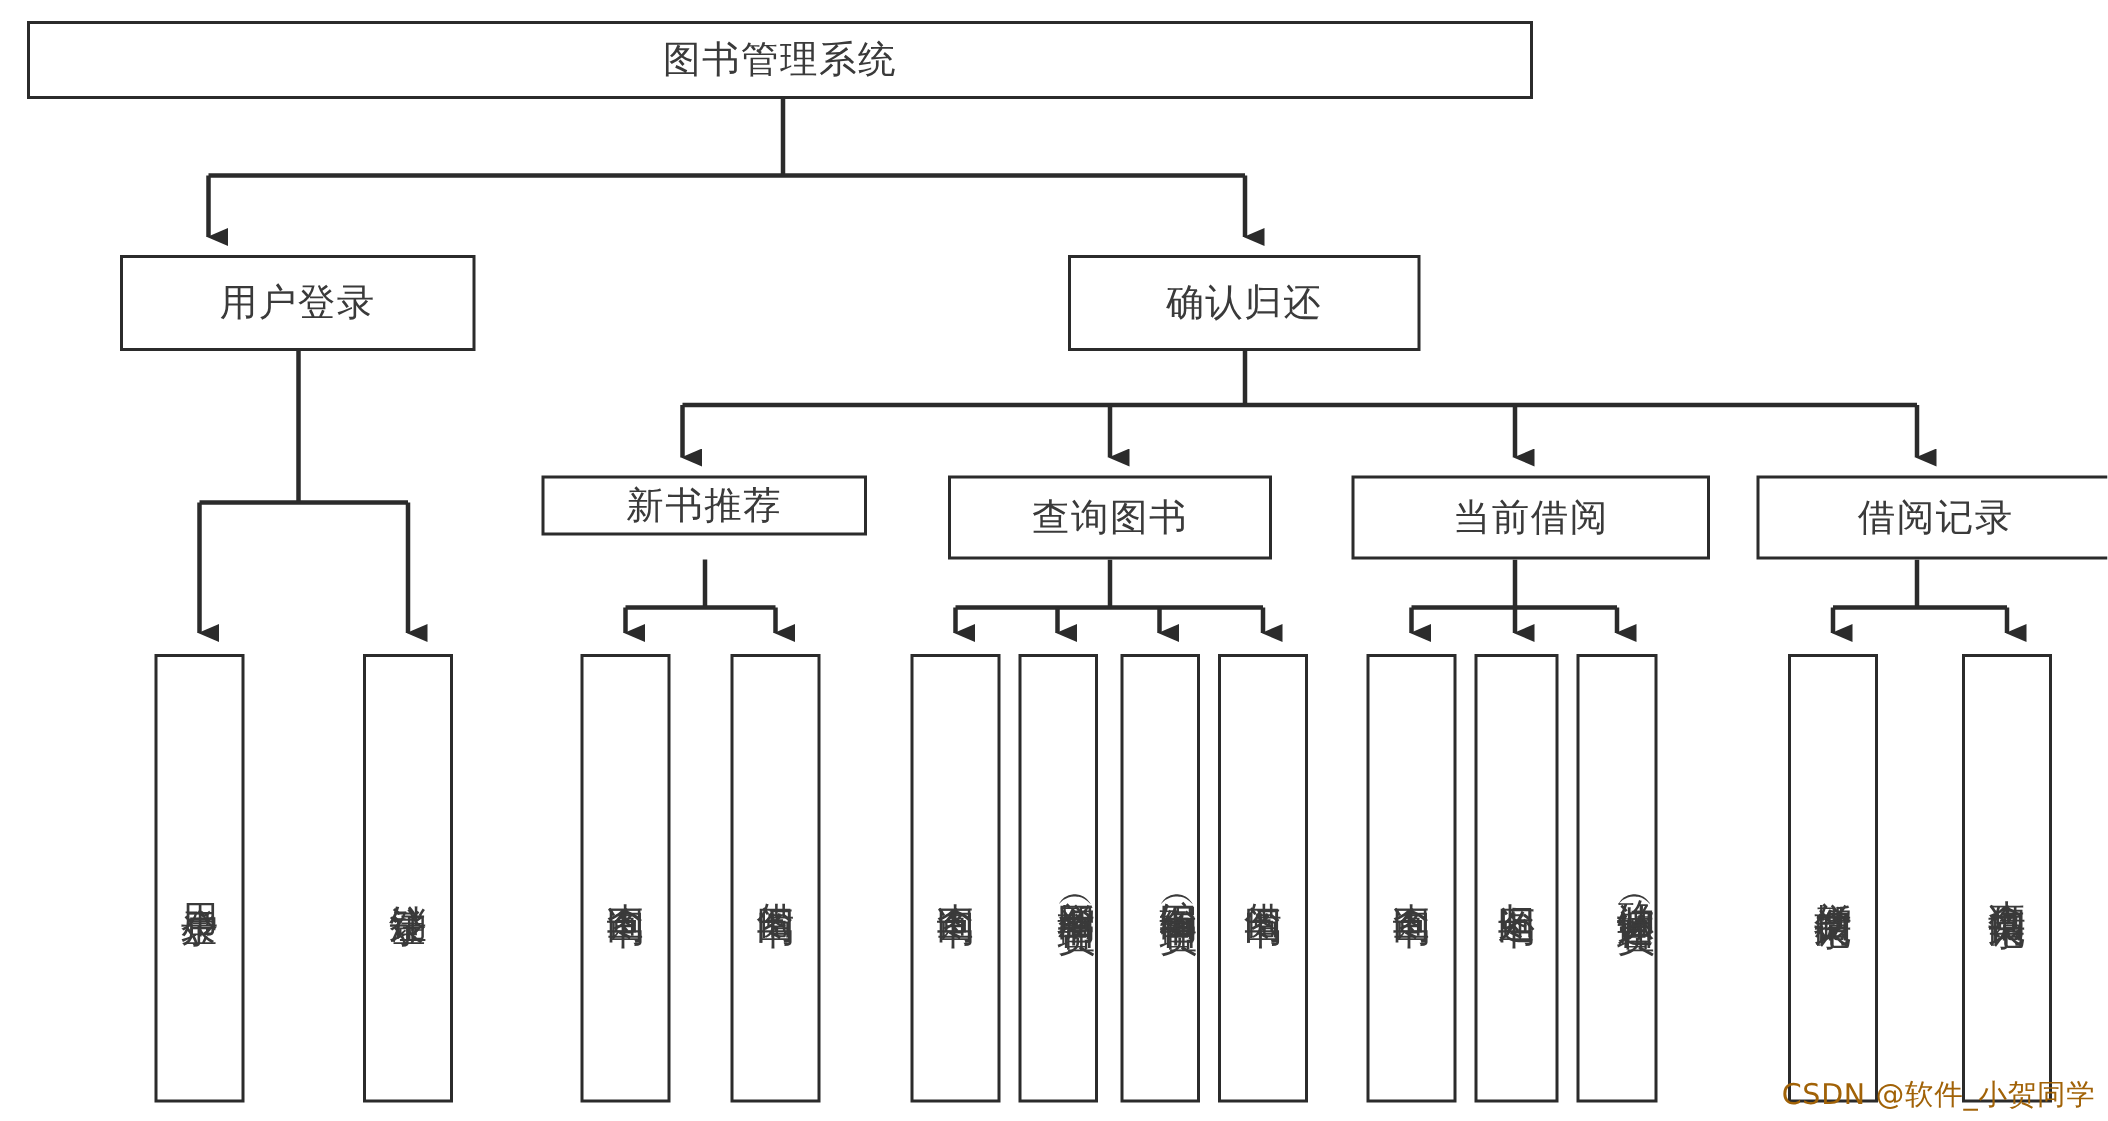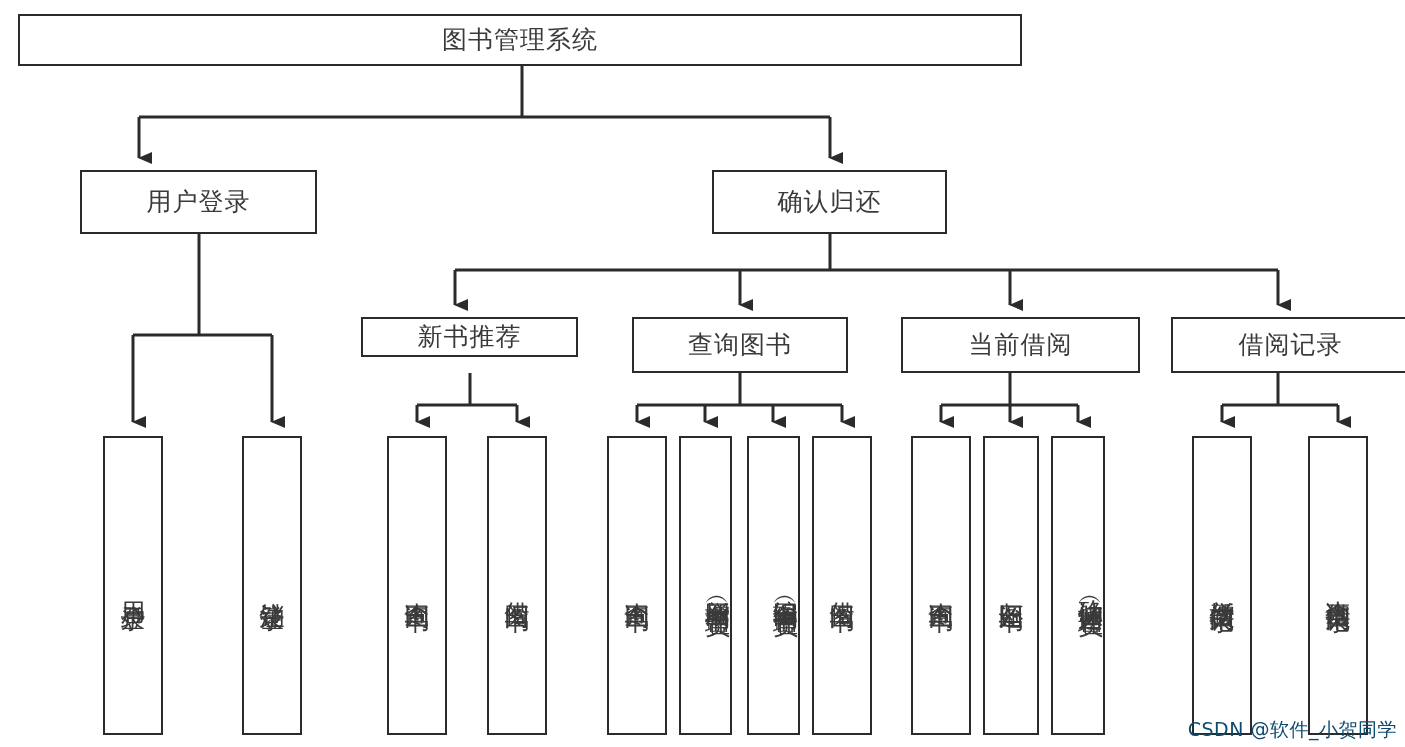--- a/index.html
+++ b/index.html
@@ -57,21 +57,21 @@
     padding-top: 0;
   }
   .node .lbl {
     display: block;
   }
   .watermark {
     position: absolute;
     right: 8px;
     bottom: 4px;
     font-size: 19px;
-    color: #0c4a6e;
+    color: #a16207;
     z-index: 5;
     white-space: nowrap;
     letter-spacing: 0.5px;
   }
 </style>
 </head>
 <body>
 
 <div id="canvas">
 

